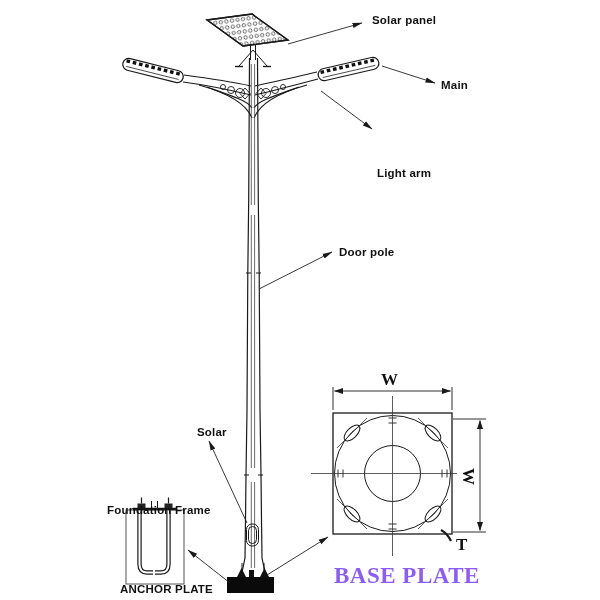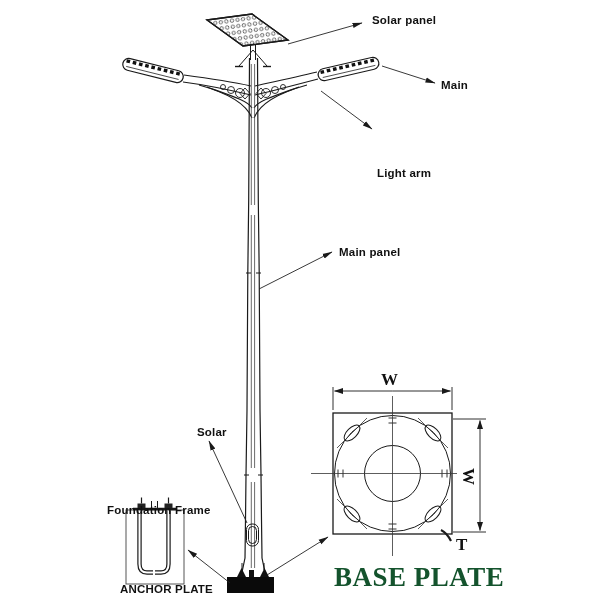--- a/index.html
+++ b/index.html
@@ -4,22 +4,22 @@
 <style>
   html,body{margin:0;padding:0;background:#fff;}
   #stage{position:relative;width:541px;height:600px;background:#ffffff;overflow:hidden;
          font-family:"Liberation Sans",sans-serif;}
   #art{position:absolute;left:0;top:0;}
   .lbl{position:absolute;color:#111;font-weight:700;font-size:11.5px;line-height:1.1;
        white-space:nowrap;letter-spacing:.2px;}
   .dim{position:absolute;color:#111;font-family:"Liberation Serif",serif;font-weight:700;
        font-size:17px;line-height:1;white-space:nowrap;}
   .dim-rot{transform:rotate(90deg);transform-origin:center;}
-  .caption{position:absolute;color:#14532d;font-family:"Liberation Serif",serif;font-weight:700;
-       font-size:27px;line-height:1;letter-spacing:.5px;white-space:nowrap;}
+  .caption{position:absolute;color:#8b5cf6;font-family:"Liberation Serif",serif;font-weight:700;
+       font-size:23px;line-height:1;letter-spacing:.5px;white-space:nowrap;}
 </style>
 </head>
 <body>
 
 <div id="stage">
 
   <svg id="art" width="600" height="600" viewBox="0 0 600 600">
     <defs>
       <marker id="la" markerWidth="11" markerHeight="8" refX="9.5" refY="3" orient="auto" markerUnits="userSpaceOnUse">
         <path d="M0,0.4 L10,3 L0,5.6 Z" fill="#1a1a1a"></path>
@@ -190,21 +190,21 @@
       <line x1="259" y1="289" x2="332" y2="252" marker-end="url(#la)"></line>
       <line x1="247" y1="523" x2="209" y2="441" marker-end="url(#la)"></line>
       <line x1="230" y1="583" x2="188" y2="550" marker-end="url(#la)"></line>
       <line x1="267" y1="575" x2="328" y2="537" marker-end="url(#la)"></line>
     </g>
   </svg>
 
   <div class="lbl" style="left:372px;top:14px;">Solar panel</div>
   <div class="lbl" style="left:441px;top:79px;">Main</div>
   <div class="lbl" style="left:377px;top:130px;margin-top:37px;">Light arm</div>
-  <div class="lbl" style="left:339px;top:246px;">Main panel</div>
+  <div class="lbl" style="left:339px;top:246px;">Door pole</div>
   <div class="lbl" style="left:197px;top:426px;">Solar</div>
   <div class="lbl" style="left:107px;top:475px;margin-top:29px;">Foundation Frame</div>
   <div class="lbl" style="left:120px;top:583px;">ANCHOR PLATE</div>
 
   <div class="caption" style="left:334px;top:564px;">BASE PLATE</div>
 
   <div class="dim" style="left:381px;top:371px;">W</div>
   <div class="dim dim-rot" style="left:460px;top:468px;">W</div>
   <div class="dim" style="left:456px;top:536px;">T</div>
 

